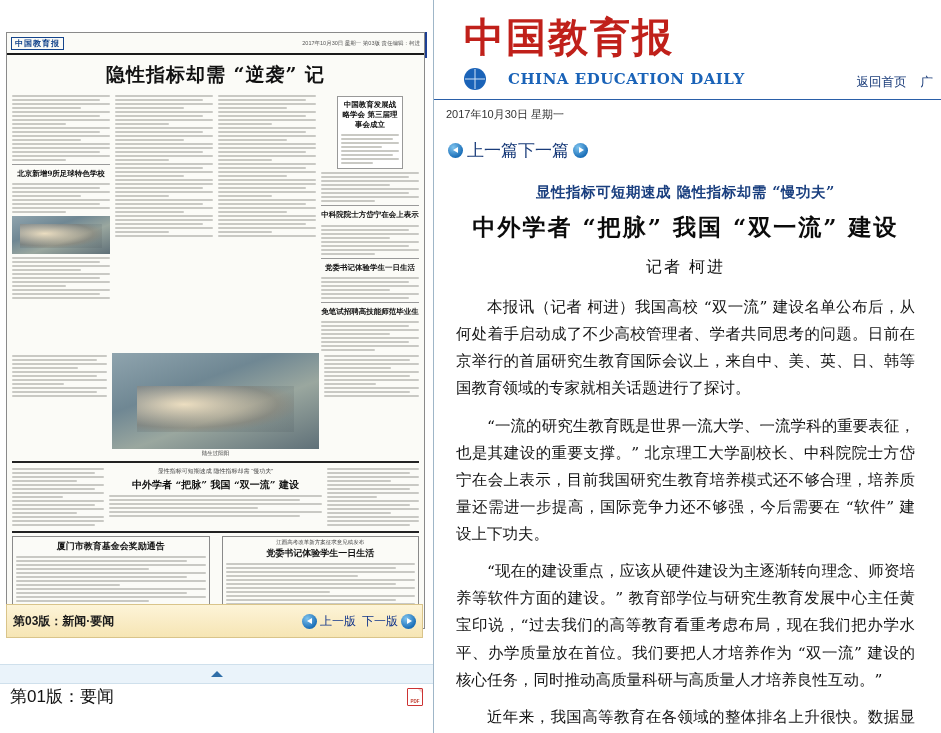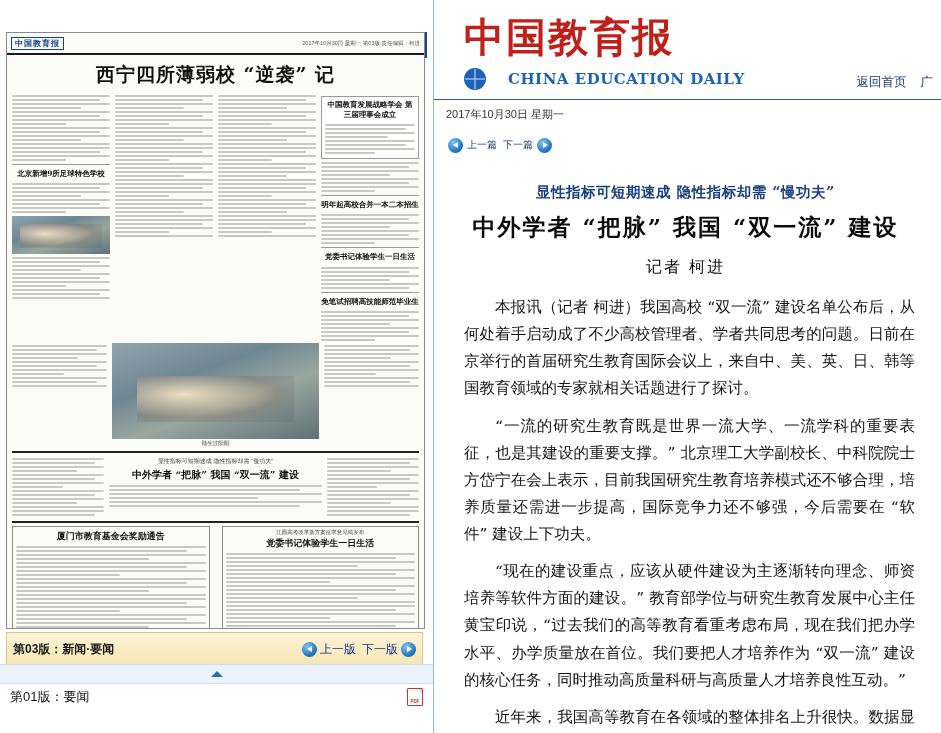--- a/index.html
+++ b/index.html
@@ -80,21 +80,21 @@
     background: #c9c9c4;
     margin: 2px 0;
     border-radius: 1px;
   }
   .tinyline.w90 { width: 90%; }
   .tinyline.w70 { width: 70%; }
   .tinyline.w55 { width: 55%; }
 
   .sub-box {
     border: 1px solid #999;
-    margin: 3px 0;
+    margin: 3px 16px;
     padding: 2px 3px;
     box-sizing: border-box;
     background: #fff;
   }
   .sub-title {
     font-family: "DejaVu Serif", serif;
     font-size: 7.5px;
     font-weight: bold;
     text-align: center;
     color: #111;
@@ -136,21 +136,21 @@
     font-weight: bold;
     letter-spacing: 1px;
     display: flex;
     align-items: center;
     justify-content: center;
   }
 
   
   .page-nav {
     position: absolute;
-    left: 6px; top: 632px;
+    left: 6px; top: 604px;
     width: 417px; height: 26px;
     background: linear-gradient(#fdf4d8, #f6e5b4);
     border: 1px solid #d9c48a;
     box-sizing: border-box;
     display: flex;
     align-items: center;
     padding: 16px 6px;
     font-size: 12px;
     color: #1a1a1a;
     justify-content: center;
@@ -205,21 +205,21 @@
     border-left: 6px solid transparent;
     border-right: 6px solid transparent;
     border-bottom: 6px solid #2f6ea8;
   }
 
   
   .page-list {
     position: absolute;
     left: 0; top: 684px;
     width: 433px;
-    font-size: 13px;
+    font-size: 17px;
     color: #111;
   }
   .page-list-row {
     height: 25px;
     display: flex;
     align-items: center;
     padding: 0 10px;
     box-sizing: border-box;
   }
   .page-list-row .plabel { flex: 1; }
@@ -322,25 +322,24 @@
     display: flex;
     align-items: center;
     padding-left: 12px;
     font-size: 11px;
     color: #333;
     box-sizing: border-box;
   }
   .article-nav {
     height: 34px;
     display: flex;
-    align-items: center;
-    gap: 6px;
+    align-items: flex-end;
     padding-left: 14px;
     box-sizing: border-box;
-    font-size: 10px;
+    font-size: 17px;
     color: #1a3c7a;
     border-bottom: 0;
   }
   .article-nav .nav-item {
     display: inline-flex;
     align-items: center;
     gap: 4px;
     cursor: pointer;
   }
 
@@ -377,21 +376,21 @@
     color: #111;
     letter-spacing: 2px;
     padding-bottom: 16px;
   }
   .para {
     font-family: "DejaVu Serif", serif;
     font-size: 15.5px;
     line-height: 1.75;
     color: #141414;
     text-indent: 2em;
-    margin: 0 0 10px 8px;
+    margin: 0 0 10px 0;
     text-align: justify;
   }
   
   .pane-sep {
     position: absolute;
     left: 433px; top: 0;
     width: 1px; height: 733px;
     background: #9fb6c8;
   }
 </style>
@@ -404,21 +403,21 @@
 
     <div class="page-tag">新闻·要闻 03</div>
 
     <div class="paper-frame">
 
       <div class="paper-masthead">
         <span class="masthead-logo">中国教育报</span>
         <span class="masthead-meta">2017年10月30日 星期一  第03版  责任编辑：柯进</span>
       </div>
 
-      <div class="paper-headline">西宁四所薄弱校 “逆袭” 记</div>
+      <div class="paper-headline">隐性指标却需 “逆袭” 记</div>
 
       <div class="paper-cols">
         <div class="pcol">
           <div class="tinyline"></div>
             <div class="tinyline w90"></div>
             <div class="tinyline"></div>
           <div class="tinyline w70"></div>
             <div class="tinyline"></div>
             <div class="tinyline w90"></div>
           <div class="tinyline"></div>
@@ -549,21 +548,21 @@
           </div>
           <div class="tinyline"></div>
             <div class="tinyline w90"></div>
             <div class="tinyline"></div>
           <div class="tinyline w70"></div>
             <div class="tinyline"></div>
             <div class="tinyline w90"></div>
           <div class="tinyline"></div>
             <div class="tinyline w55"></div>
           <div class="hr-thin"></div>
-          <div class="sub-title">明年起高校合并一本二本招生</div>
+          <div class="sub-title">中科院院士方岱宁在会上表示</div>
           <div class="tinyline"></div>
             <div class="tinyline w90"></div>
             <div class="tinyline"></div>
           <div class="tinyline w70"></div>
             <div class="tinyline"></div>
             <div class="tinyline w90"></div>
           <div class="tinyline"></div>
             <div class="tinyline w55"></div>
           <div class="hr-thin"></div>
           <div class="sub-title">党委书记体验学生一日生活</div>

